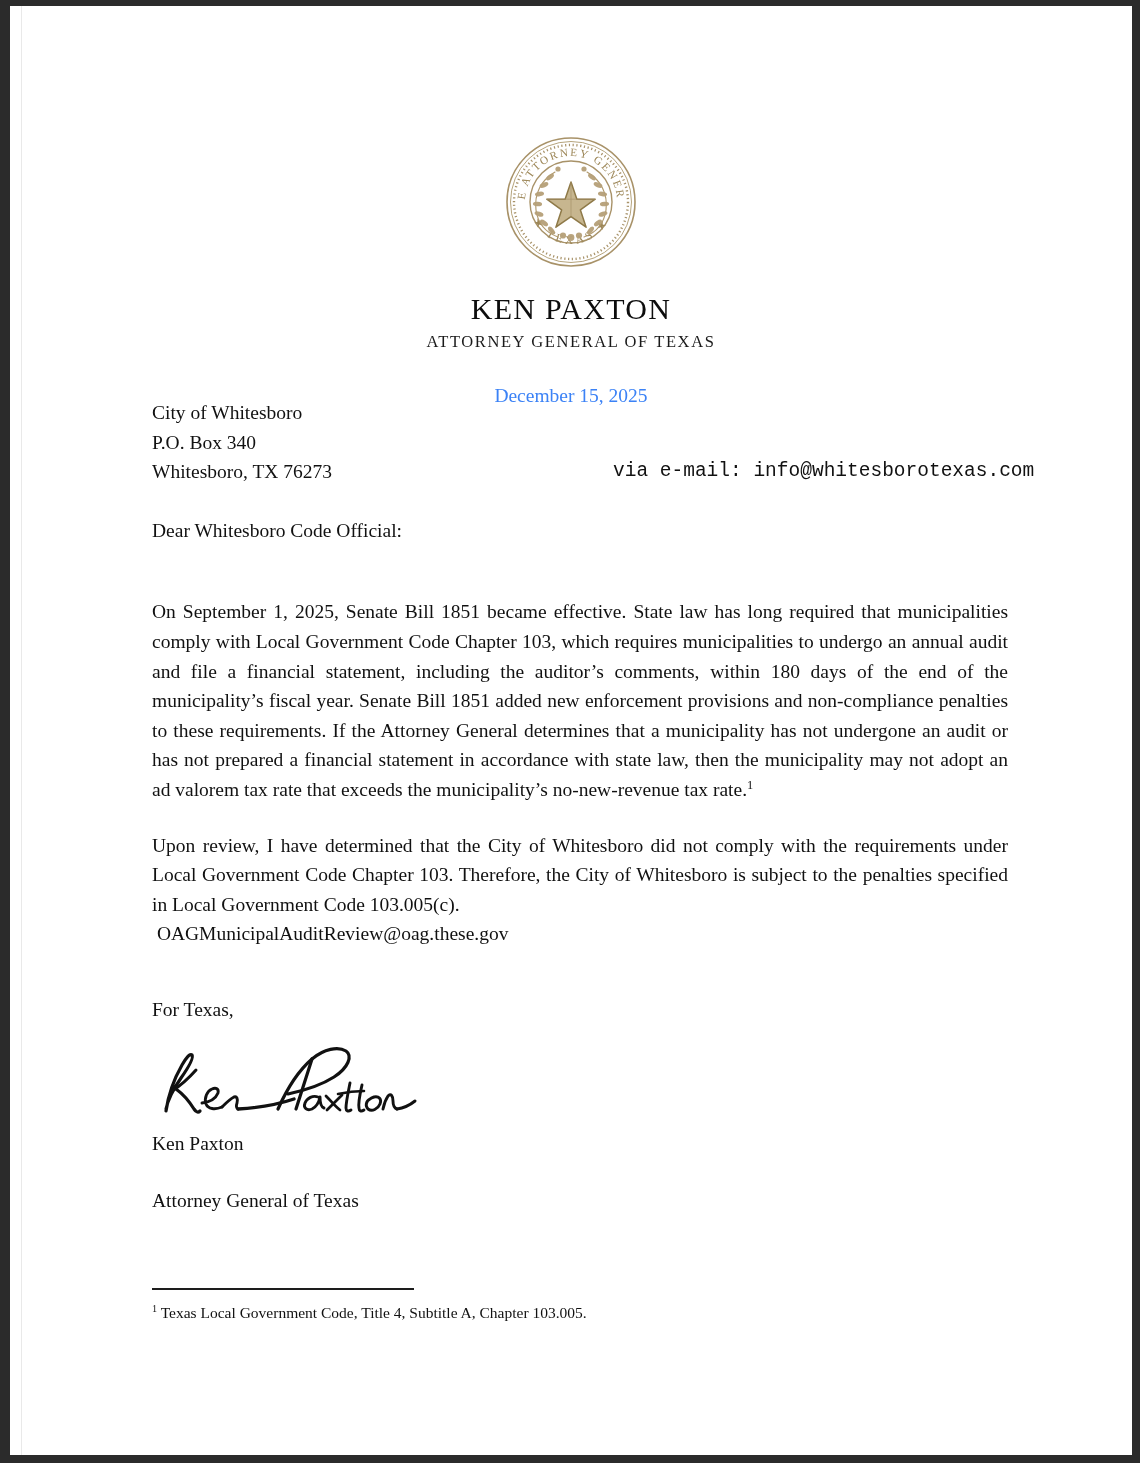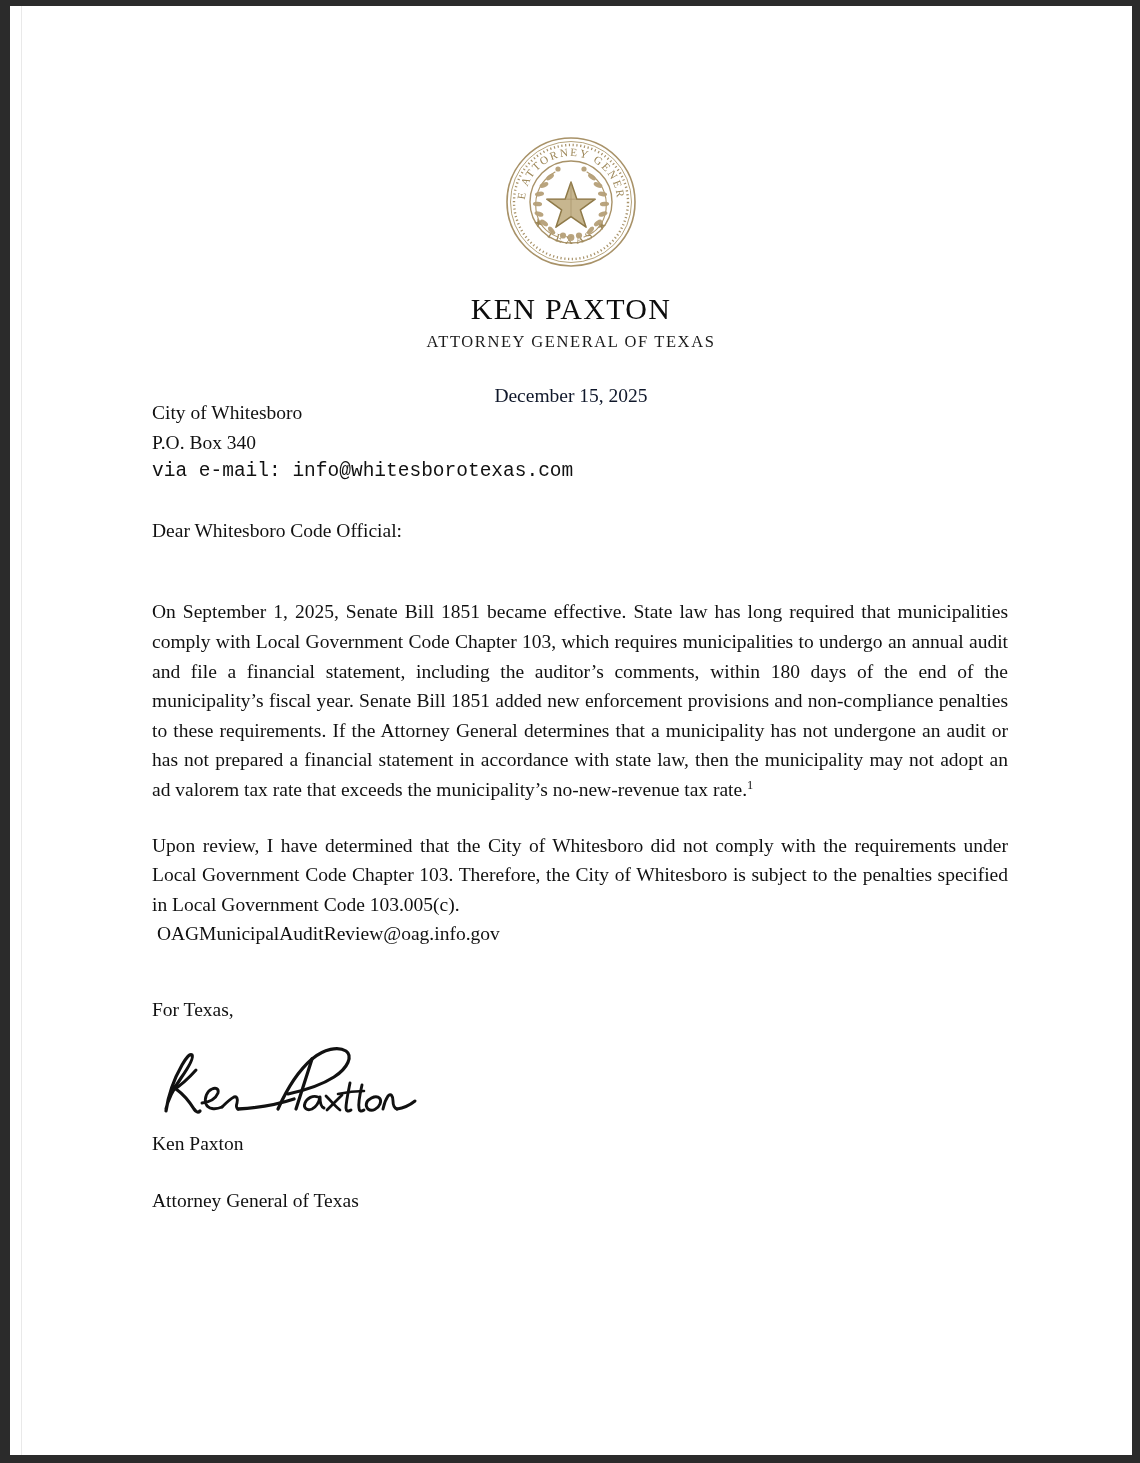--- a/index.html
+++ b/index.html
@@ -64,21 +64,21 @@
     letter-spacing: 1.6px;
     color: #1a1a1a;
     margin-top: 6px;
     font-variant: small-caps;
     font-family: "Liberation Serif", "DejaVu Serif", serif;
   }
 
   #letter-date {
     text-align: center;
     font-size: 19.5px;
-    color: #0f172a;
+    color: #3b82f6;
     margin-top: 33px;
   }
 
   
   #body-block {
     position: absolute;
     left: 142px;
     top: 392px;
     width: 856px;
     font-size: 19.5px;
@@ -216,31 +216,32 @@
   </div>
 
   <div id="letter-date">December 15, 2025</div>
 
   <div id="body-block">
 
     <div>
       <div class="addr-line">City of Whitesboro</div>
       <div class="addr-line">P.O. Box 340</div>
       <div id="addr-row3">
+        <div id="addr-city">Whitesboro, TX 76273</div>
         <div id="via-email">via e-mail: info@whitesborotexas.com</div>
       </div>
     </div>
 
     <div class="salutation">Dear Whitesboro Code Official:</div>
 
     <p class="para" id="para1"><span>On September 1, 2025, Senate Bill 1851 became effective. State law has long required that municipalities comply with Local Government Code Chapter 103, which requires municipalities to undergo an annual audit and file a financial statement, including the auditor’s comments, within 180 days of the end of the municipality’s fiscal year.  Senate Bill 1851 added new enforcement provisions and non-compliance penalties to these requirements. If the Attorney General determines that a municipality has not undergone an audit or has not prepared a financial statement in accordance with state law, then the municipality may not adopt an ad valorem tax rate that exceeds the municipality’s no-new-revenue tax rate.</span><sup class="fn">1</sup></p>
 
     <p class="para">Upon review, I have determined that the City of Whitesboro did not comply with the requirements under Local Government Code Chapter 103. Therefore, the City of Whitesboro is subject to the penalties specified in Local Government Code 103.005(c).</p>
 
-    <p class="email-line"> OAGMunicipalAuditReview@oag.info.gov</p>
+    <p class="email-line"> OAGMunicipalAuditReview@oag.these.gov</p>
 
     <div id="closing">For Texas,</div>
 
     <div id="signature">
       <svg viewBox="0 0 300 80" width="300" height="80" aria-hidden="true">
         <g fill="none" stroke="#111111" stroke-linecap="round" stroke-linejoin="round">
 
           <path d="M14,72 C16,58 22,40 30,26 C34,19 38,14 40,16 C42,19 36,29 29,39 C22,49 16,60 14,70" stroke-width="3.2"></path>
 
           <path d="M20,52 C28,47 36,40 44,31" stroke-width="3"></path>
@@ -273,14 +274,18 @@
 
           <path d="M245,70 C252,69 258,66 263,62" stroke-width="3"></path>
         </g>
       </svg>
     </div>
 
     <div id="signer-name">Ken Paxton</div>
     <div id="signer-title">Attorney General of Texas</div>
   </div>
 
+  <div id="footnote-area">
+    <div id="footnote-rule"></div>
+    <div id="footnote-text"><sup>1</sup><span> Texas Local Government Code, Title 4, Subtitle A, Chapter 103.005.</span></div>
+  </div>
 
 </div>
 
 </body></html>

